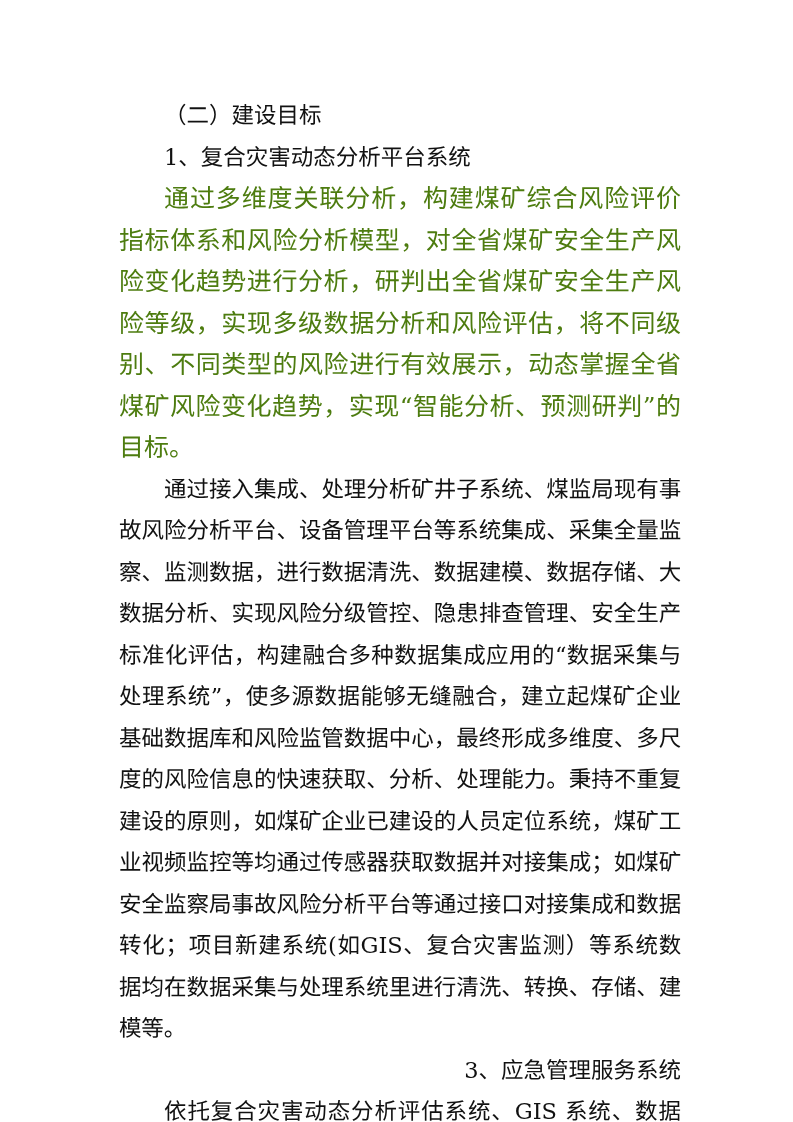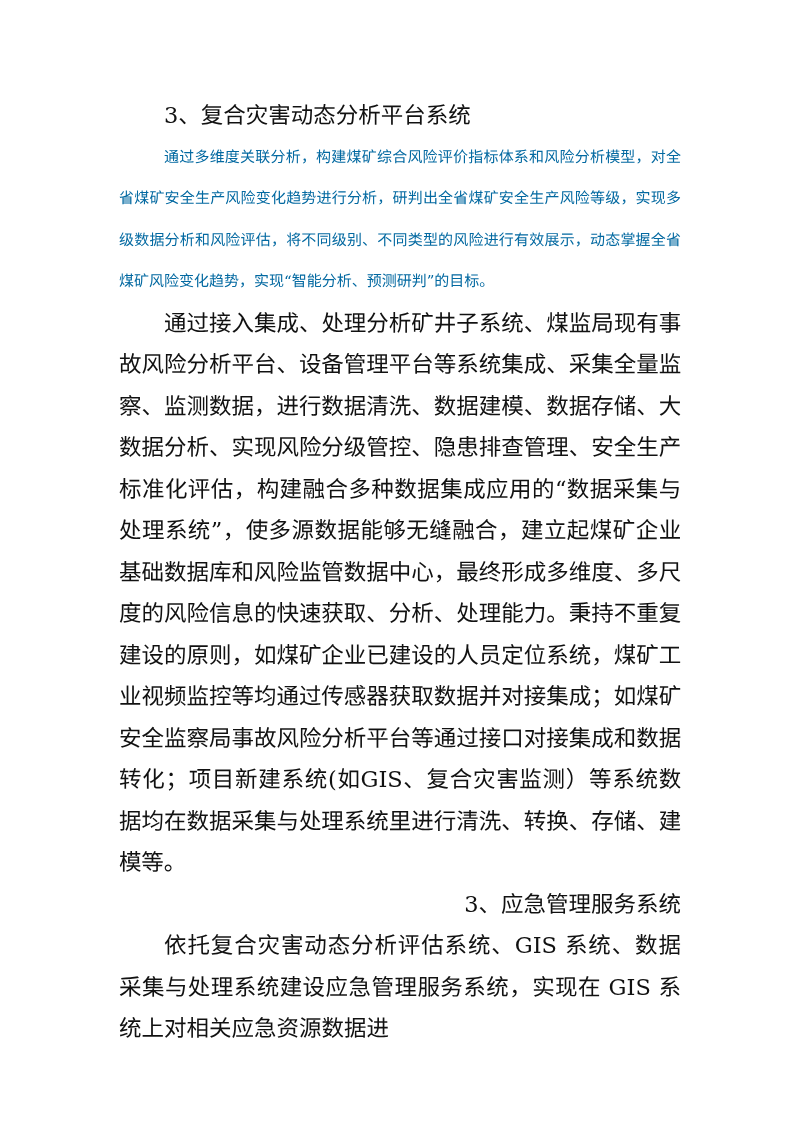--- a/index.html
+++ b/index.html
@@ -63,24 +63,25 @@
     letter-spacing: -0.15px;
   }
 </style>
 </head>
 <body style="background: rgb(255, 255, 255); width: 793px; height: 1122px;">
 
 <div id="page" style="background: rgb(255, 255, 255); width: 793px; height: 1122px;">
 
   <div id="text-column" style="left: 119px; top: 95px; width: 562px;">
 
+    <h2 class="heading" style="font-size: 22.5px; line-height: 41.5px; color: rgb(17, 17, 17); text-indent: 45px;">（二）建设目标</h2>
 
-    <h3 class="heading" style="font-size: 22.5px; line-height: 41.5px; color: rgb(17, 17, 17); text-indent: 45px;">3、复合灾害动态分析平台系统</h3>
+    <h3 class="heading" style="font-size: 22.5px; line-height: 41.5px; color: rgb(17, 17, 17); text-indent: 45px;">1、复合灾害动态分析平台系统</h3>
 
-    <p class="para" style="font-size: 15px; line-height: 41.5px; color: #0369a1; text-indent: 45px;">通过多维度关联分析，构建煤矿综合风险评价指标体系和风险分析模型，对全省煤矿安全生产风险变化趋势进行分析，研判出全省煤矿安全生产风险等级，实现多级数据分析和风险评估，将不同级别、不同类型的风险进行有效展示，动态掌握全省煤矿风险变化趋势，实现“智能分析、预测研判”的目标。</p>
+    <p class="para" style="font-size: 25px; line-height: 41.5px; color: #4d7c0f; text-indent: 45px;">通过多维度关联分析，构建煤矿综合风险评价指标体系和风险分析模型，对全省煤矿安全生产风险变化趋势进行分析，研判出全省煤矿安全生产风险等级，实现多级数据分析和风险评估，将不同级别、不同类型的风险进行有效展示，动态掌握全省煤矿风险变化趋势，实现“智能分析、预测研判”的目标。</p>
 
 
     <p class="para tight" style="font-size: 22.5px; line-height: 41.5px; color: rgb(17, 17, 17); text-indent: 45px;">通过接入集成、处理分析矿井子系统、煤监局现有事故风险分析平台、设备管理平台等系统集成、采集全量监察、监测数据，进行数据清洗、数据建模、数据存储、大数据分析、实现风险分级管控、隐患排查管理、安全生产标准化评估，构建融合多种数据集成应用的“数据采集与处理系统”，使多源数据能够无缝融合，建立起煤矿企业基础数据库和风险监管数据中心，最终形成多维度、多尺度的风险信息的快速获取、分析、处理能力。秉持不重复建设的原则，如煤矿企业已建设的人员定位系统，煤矿工业视频监控等均通过传感器获取数据并对接集成；如煤矿安全监察局事故风险分析平台等通过接口对接集成和数据转化；项目新建系统(如GIS、复合灾害监测）等系统数据均在数据采集与处理系统里进行清洗、转换、存储、建模等。</p>
 
     <h3 class="heading" style="font-size: 22.5px; line-height: 41.5px; color: rgb(17, 17, 17); text-indent: 45px; text-align: right;">3、应急管理服务系统</h3>
 
     <p class="para" style="font-size: 22.5px; line-height: 41.5px; color: rgb(17, 17, 17); text-indent: 45px;">依托复合灾害动态分析评估系统、GIS 系统、数据采集与处理系统建设应急管理服务系统，实现在 GIS 系统上对相关应急资源数据进</p>
 
   </div>
 

